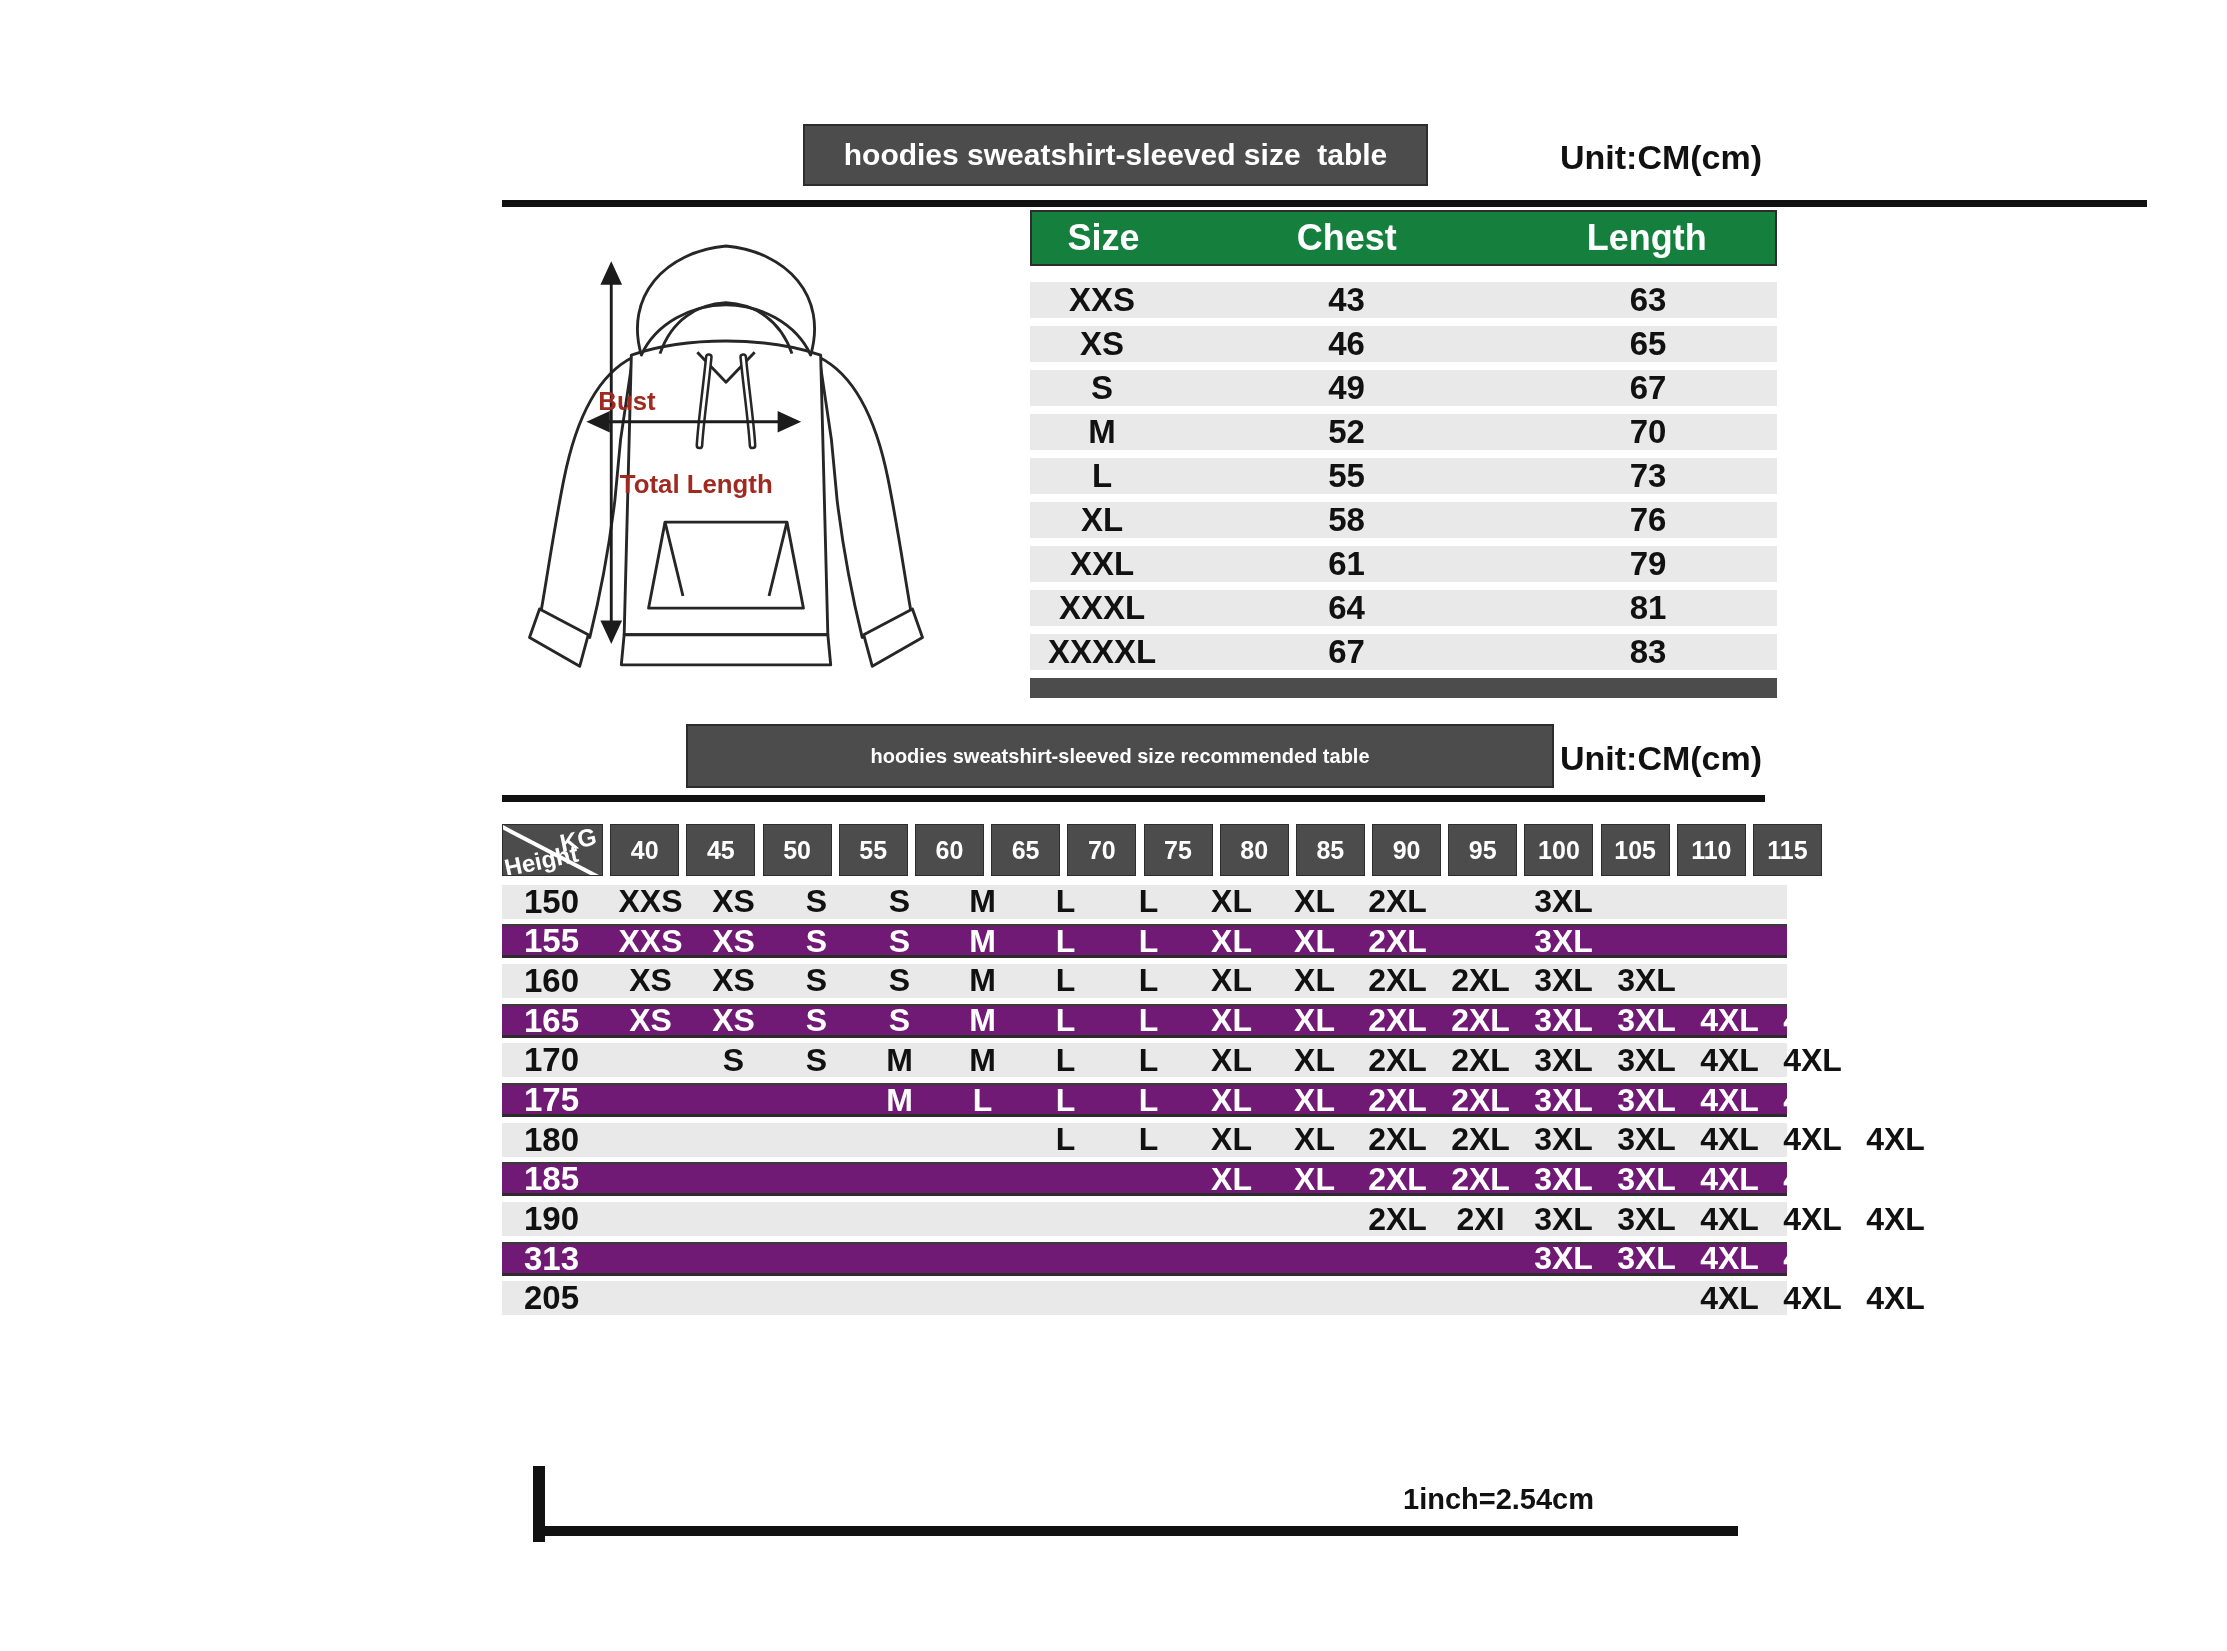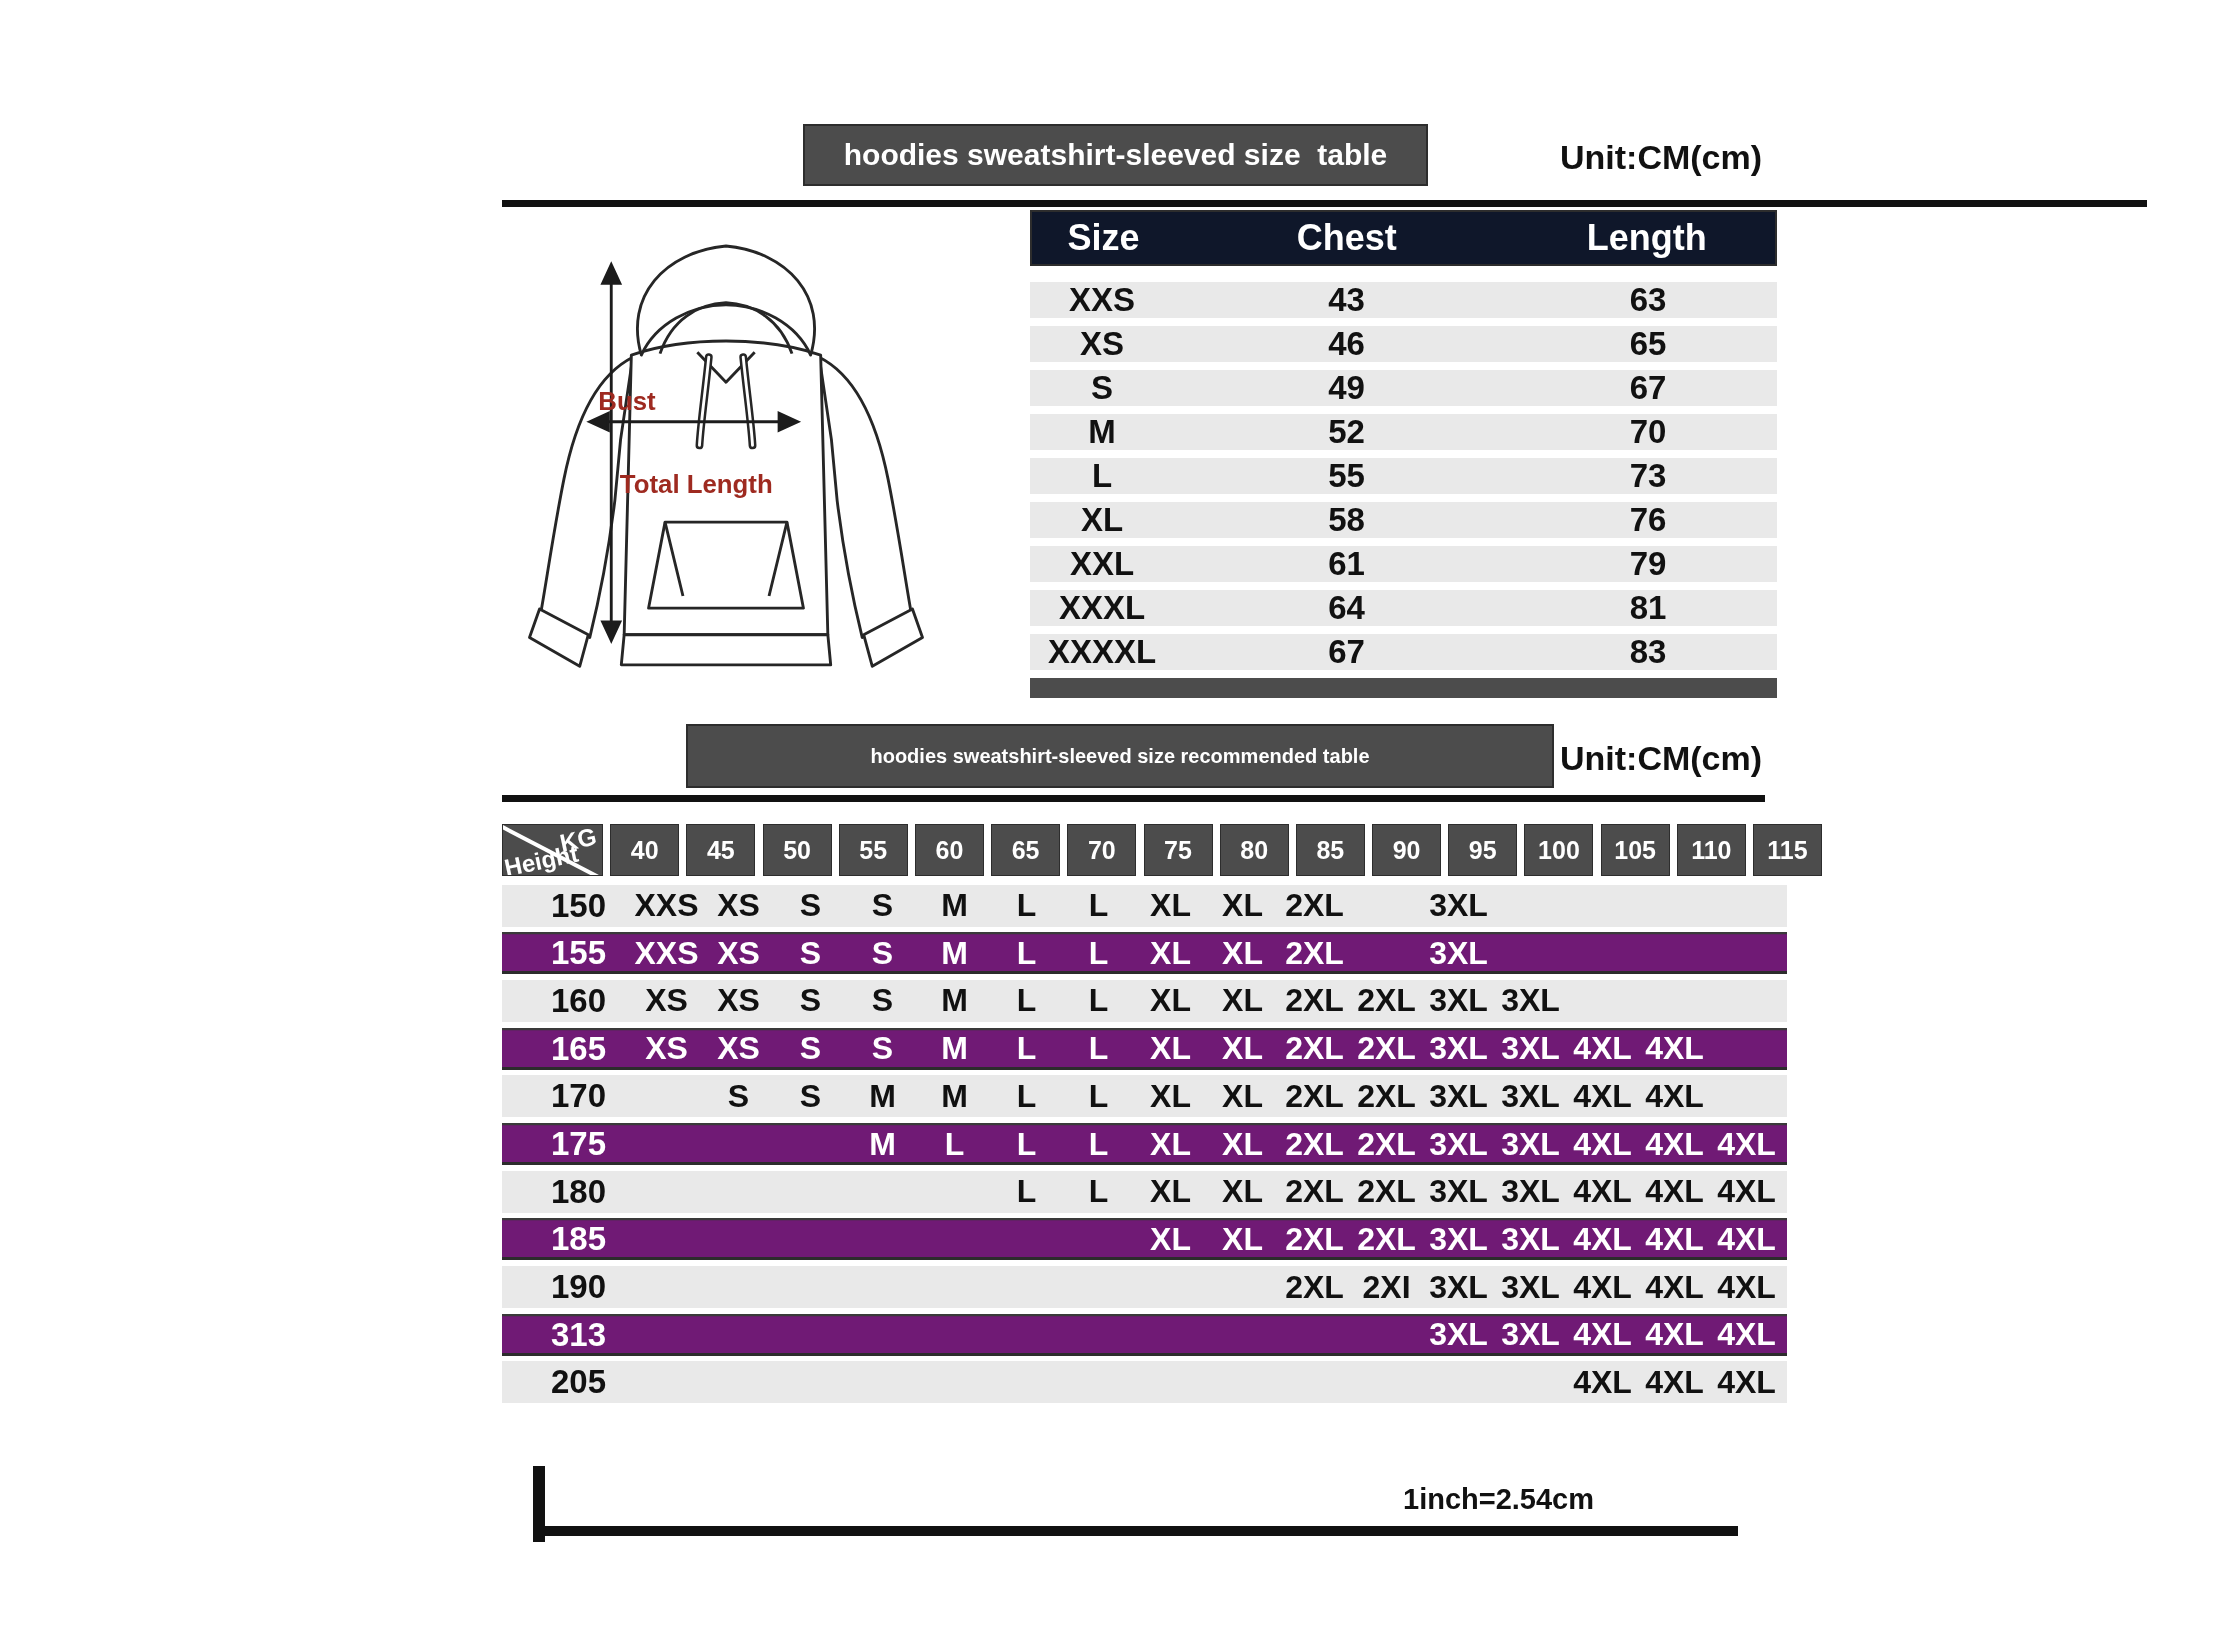--- a/index.html
+++ b/index.html
@@ -19,21 +19,21 @@
 
   
   .hline{background:#111;}
   #hr1{left:502px;top:200px;width:1645px;height:7.2px;}
   #hr2{left:502px;top:795px;width:1263px;height:7.2px;}
   #hr3{left:538px;top:1526px;width:1200px;height:10px;}
   #vbar{left:533px;top:1466px;width:11.5px;height:76px;background:#111;}
 
   
   #size-table{left:1030px;top:210px;width:747px;}
-  .sheader{display:flex;background:#0f172a;border:2.2px solid #2d2d2d;height:52px;
+  .sheader{display:flex;background:#15803d;border:2.2px solid #2d2d2d;height:52px;
            align-items:center;color:#fff;font-size:36px;font-weight:bold;margin-bottom:16px;}
   .sheader span,.srow span{display:flex;align-items:center;justify-content:center;}
   .c1{width:144px;}.c2{width:345px;}.c3{width:258px;}
   .srow{display:flex;height:36px;background:#e9e9e9;margin-bottom:8px;
         font-size:33px;font-weight:bold;color:#111;align-items:center;}
   #size-footer-bar{margin-top:1.4px;height:20px;background:#4c4c4c;}
 
   
   #hoodie{left:518px;top:203px;}
   .dlabel{font-family:"Liberation Sans",sans-serif;font-size:36px;font-weight:bold;fill:#9e2a20;}
@@ -44,22 +44,22 @@
   .corner{position:relative;width:99px;flex:none;background:#4c4c4c;
           border:1.4px solid #2d2d2d;overflow:hidden;}
   .corner::after{content:"";position:absolute;left:-2.2px;top:-1.4px;width:116px;height:3.6px;
                  background:#ffffff;transform:rotate(27.5deg);transform-origin:0 0;}
   .corner .kg{position:absolute;top:1.4px;right:5.7px;color:#fff;font-weight:bold;
               font-size:24.4px;transform:rotate(-12deg);}
   .corner .hgt{position:absolute;bottom:0;left:1.4px;color:#fff;font-weight:bold;
                font-size:24px;transform:rotate(-12deg);}
   .wcell{width:67px;flex:none;background:#4c4c4c;border:1.4px solid #2d2d2d;color:#fff;
          display:flex;align-items:center;justify-content:center;font-size:25px;font-weight:bold;}
-  .mrow{display:flex;column-gap:5px;height:42px;margin-bottom:5.7px;align-items:center;
-        font-weight:bold;font-size:32px;padding-left:27px;}
+  .mrow{display:flex;column-gap:16px;height:34px;margin-bottom:5.7px;align-items:center;
+        font-weight:bold;font-size:32px;}
   .mrow.light{background:#e9e9e9;color:#111;}
   .mrow.dark{background:#701a75;color:#fff;
              box-shadow:inset 0 2.2px 0 #3a3a3a, inset 0 -2.9px 0 #2c2c2c;}
   .hcell{width:99px;flex:none;display:flex;align-items:center;justify-content:center;font-size:33px;}
   .mcell{width:67px;flex:none;display:flex;align-items:center;justify-content:center;}
 
   
   #note{left:571px;top:1483px;font-size:29px;font-weight:bold;color:#111;white-space:pre;}
   #conv{left:1403px;top:1483px;font-size:29px;font-weight:bold;color:#111;}
 </style>

